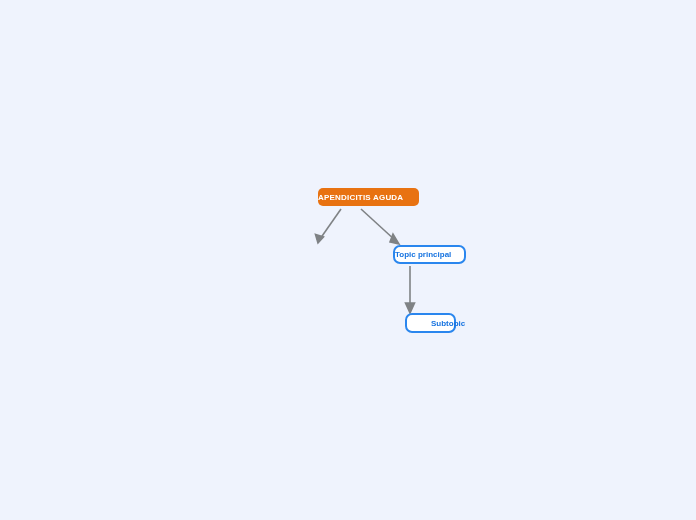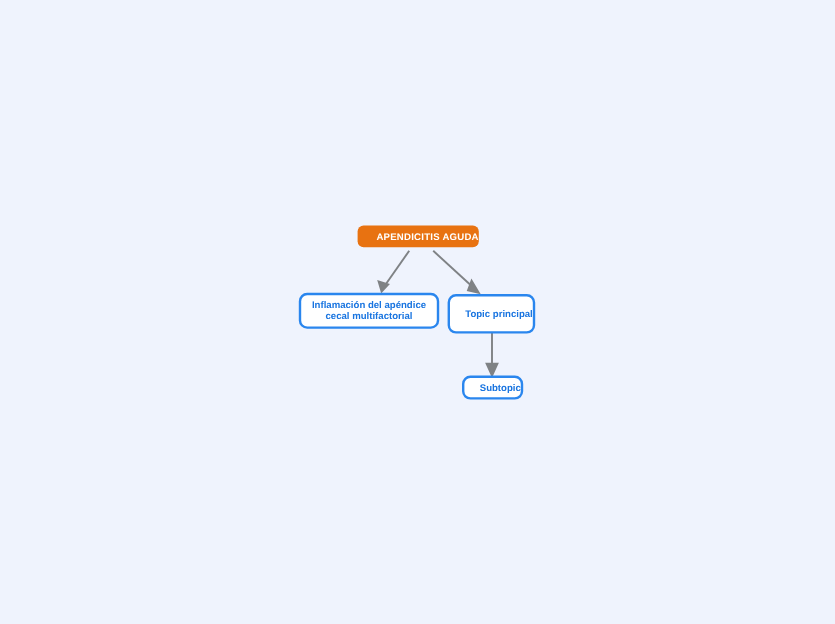--- a/index.html
+++ b/index.html
@@ -1,18 +1,18 @@
 <!DOCTYPE html>
 <html><head>
 <meta charset="utf-8">
 <style>
   html,body{margin:0;padding:0;}
   body{width:696px;height:520px;background:#eff3fd;font-family:"Liberation Sans",sans-serif;overflow:hidden;}
   #canvas{position:relative;width:696px;height:520px;}
-  .node{position:absolute;box-sizing:border-box;display:flex;align-items:center;justify-content:flex-end;text-align:center;}
+  .node{position:absolute;box-sizing:border-box;display:flex;align-items:center;justify-content:flex-start;text-align:center;margin-left:20px;}
   .root-node{background:#e87211;border-radius:5px;color:#fff;font-weight:bold;font-size:8px;letter-spacing:0.2px;}
   .topic-node{background:#fff;border:2px solid #2a86ee;border-radius:7px;color:#1874e0;font-weight:bold;font-size:8px;}
   svg.links{position:absolute;left:0;top:0;width:696px;height:520px;}
 </style>
 </head>
 <body>
 
 <div id="canvas">
   <svg class="links" viewBox="0 0 696 520">
     <g stroke="#7f8285" stroke-width="1.6" fill="#7f8285">
@@ -22,24 +22,21 @@
       <polygon points="399,244 390,242 393,234"></polygon>
       <line x1="410" y1="266" x2="410" y2="307"></line>
       <polygon points="410,313 405.5,303 414.5,303"></polygon>
     </g>
   </svg>
 
   <div class="node root-node" style="left:298px;top:188px;width:101px;height:18px;">
     <span>APENDICITIS AGUDA</span>
   </div>
 
-  <div class="node topic-node" style="left:249px;top:244px;width:117px;height:30px;">
-    <span>Inflamación del apéndice cecal multifactorial</span>
-  </div>
 
-  <div class="node topic-node" style="left:373px;top:245px;width:73px;height:33px;">
+  <div class="node topic-node" style="left:373px;top:245px;width:73px;height:19px;">
     <span>Topic principal</span>
   </div>
 
   <div class="node topic-node" style="left:385px;top:313px;width:51px;height:20px;padding-left:24px;">
     <span>Subtopic</span>
   </div>
 </div>
 
 </body></html>

